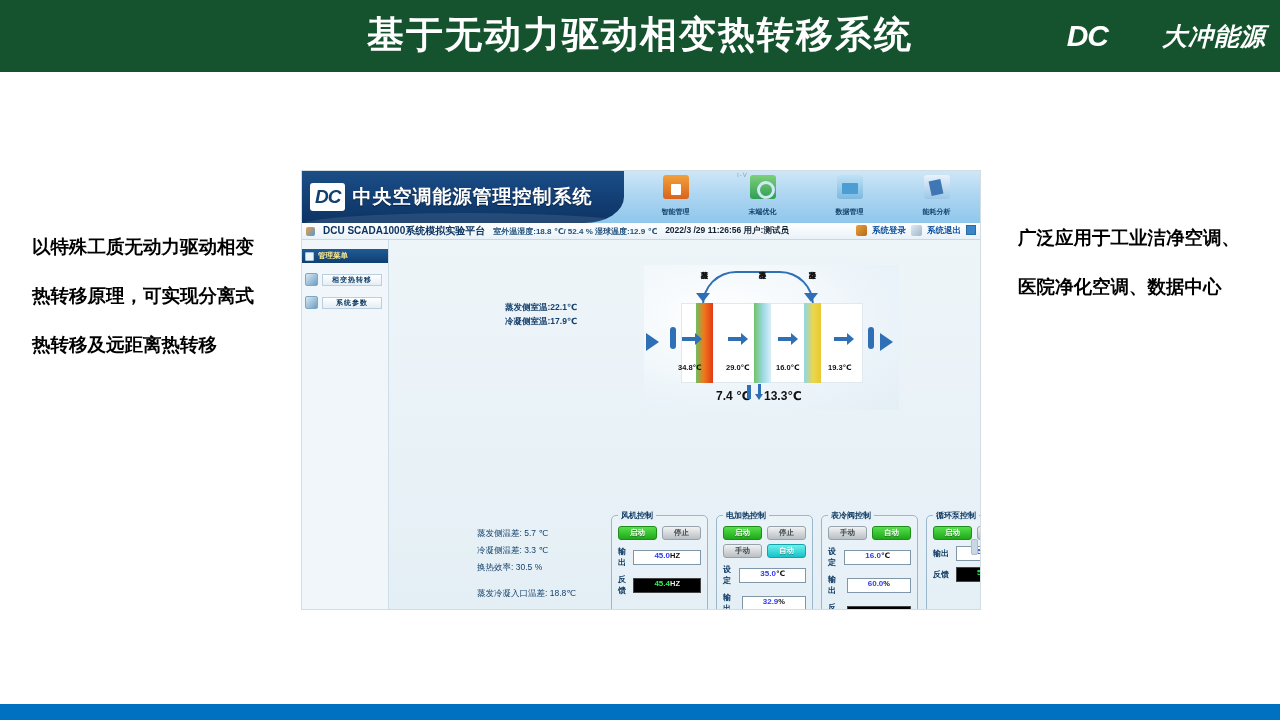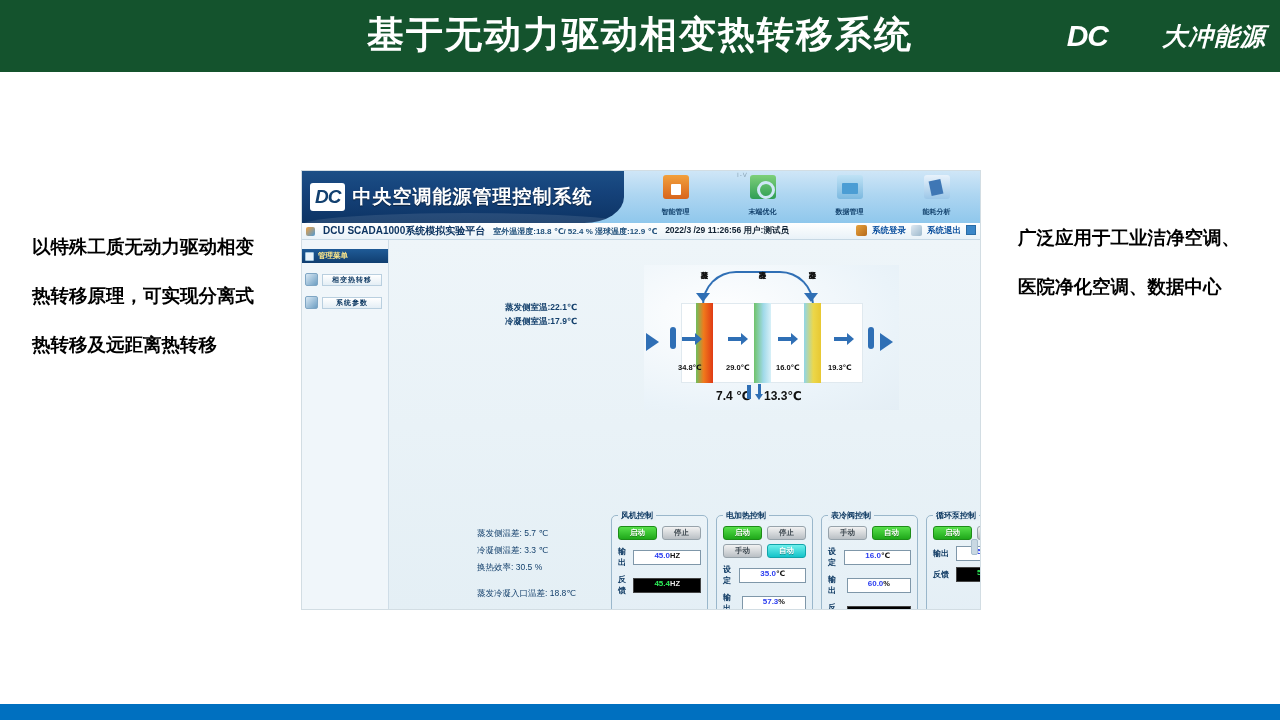--- a/index.html
+++ b/index.html
@@ -467,21 +467,21 @@
           <div class="field-row">
             <span class="field-label">设定</span>
             <span class="field-box">
               <span>35.0</span>
               <span class="unit">℃</span>
             </span>
           </div>
           <div class="field-row">
             <span class="field-label">输出</span>
             <span class="field-box">
-              <span>57.3</span>
+              <span>32.9</span>
               <span class="unit">%</span>
             </span>
           </div>
         </div>
 
         <div class="panel">
           <span class="panel-title">表冷阀控制</span>
           <div class="btn-row">
             <span class="btn btn-grey">手动</span>
             <span class="btn btn-green">自动</span>

